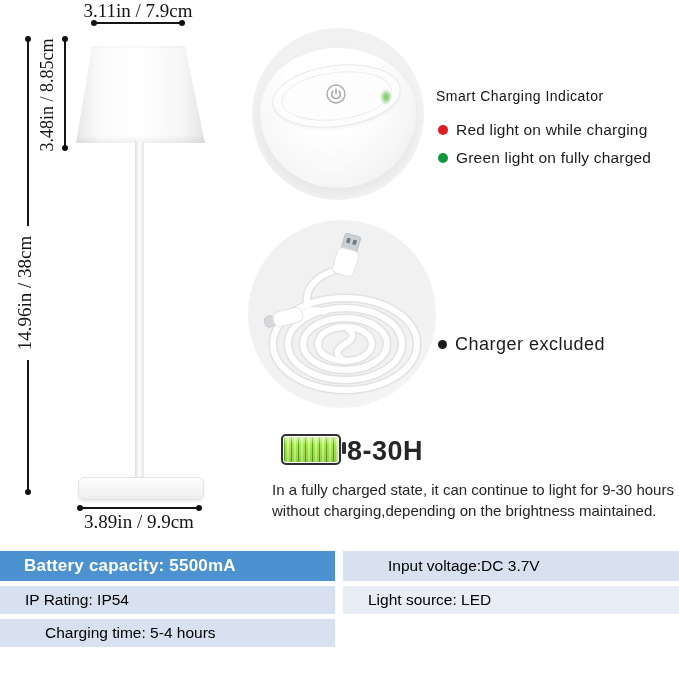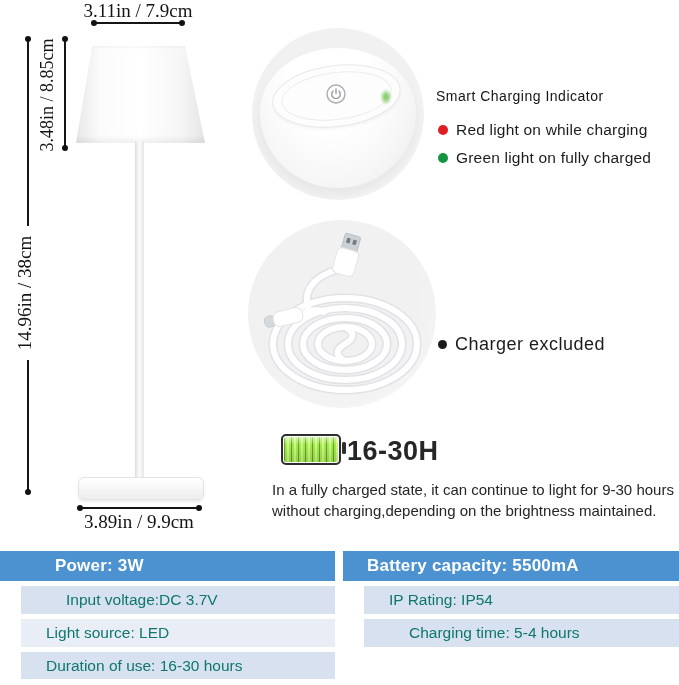--- a/index.html
+++ b/index.html
@@ -87,21 +87,21 @@
   #battery-desc{position:absolute;left:272px;top:480px;width:407px;font-size:15px;line-height:1.37;color:#262626;}
 
   
   #spec-table{position:absolute;left:0;top:551px;width:679px;display:grid;
       grid-template-columns:335px 336px;column-gap:8px;
       grid-template-rows:30px 28px 28px 27px;row-gap:5px;}
   .cell{display:flex;align-items:center;}
   .th{background:#4d92d0;color:#ffffff;font-weight:bold;font-size:17px;letter-spacing:.2px;}
   .th-left{padding-left:55px;}
   .th-right{padding-left:24px;}
-  .td{font-size:15.5px;color:#0f766e;margin-left:21px;}
+  .td{font-size:15.5px;color:#000000;}
   .td-left{padding-left:45px;}
   .td-right{padding-left:25px;}
   .row-a{background:#d8e1ef;}
   .row-b{background:#e9edf6;}
 </style>
 </head>
 <body>
 
 <div id="canvas">
 
@@ -186,29 +186,27 @@
 
   <div class="bullet-row" id="cable-row2">
     <span class="bullet-dot dot-black"></span>
     <span class="cable-text">Charger excluded</span>
   </div>
 
   <div id="battery-icon">
     <div id="battery-bars"></div>
     <div id="battery-nub"></div>
   </div>
-  <div id="battery-hours">16-30H</div>
+  <div id="battery-hours">8-30H</div>
   <div id="battery-desc">In a fully charged state, it can continue to light for 9-30 hours without charging,depending on the brightness maintained.</div>
 
   <div id="spec-table">
-    <div class="cell th th-left">Power: 3W</div>
     <div class="cell th th-right">Battery capacity: 5500mA</div>
 
     <div class="cell td td-left row-a">Input voltage:DC 3.7V</div>
     <div class="cell td td-right row-a">IP Rating: IP54</div>
 
     <div class="cell td td-right row-b">Light source: LED</div>
 
     <div class="cell td td-left row-a">Charging time: 5-4 hours</div>
-    <div class="cell td td-right row-a">Duration of use: 16-30 hours</div>
   </div>
 
 </div>
 
 </body></html>

